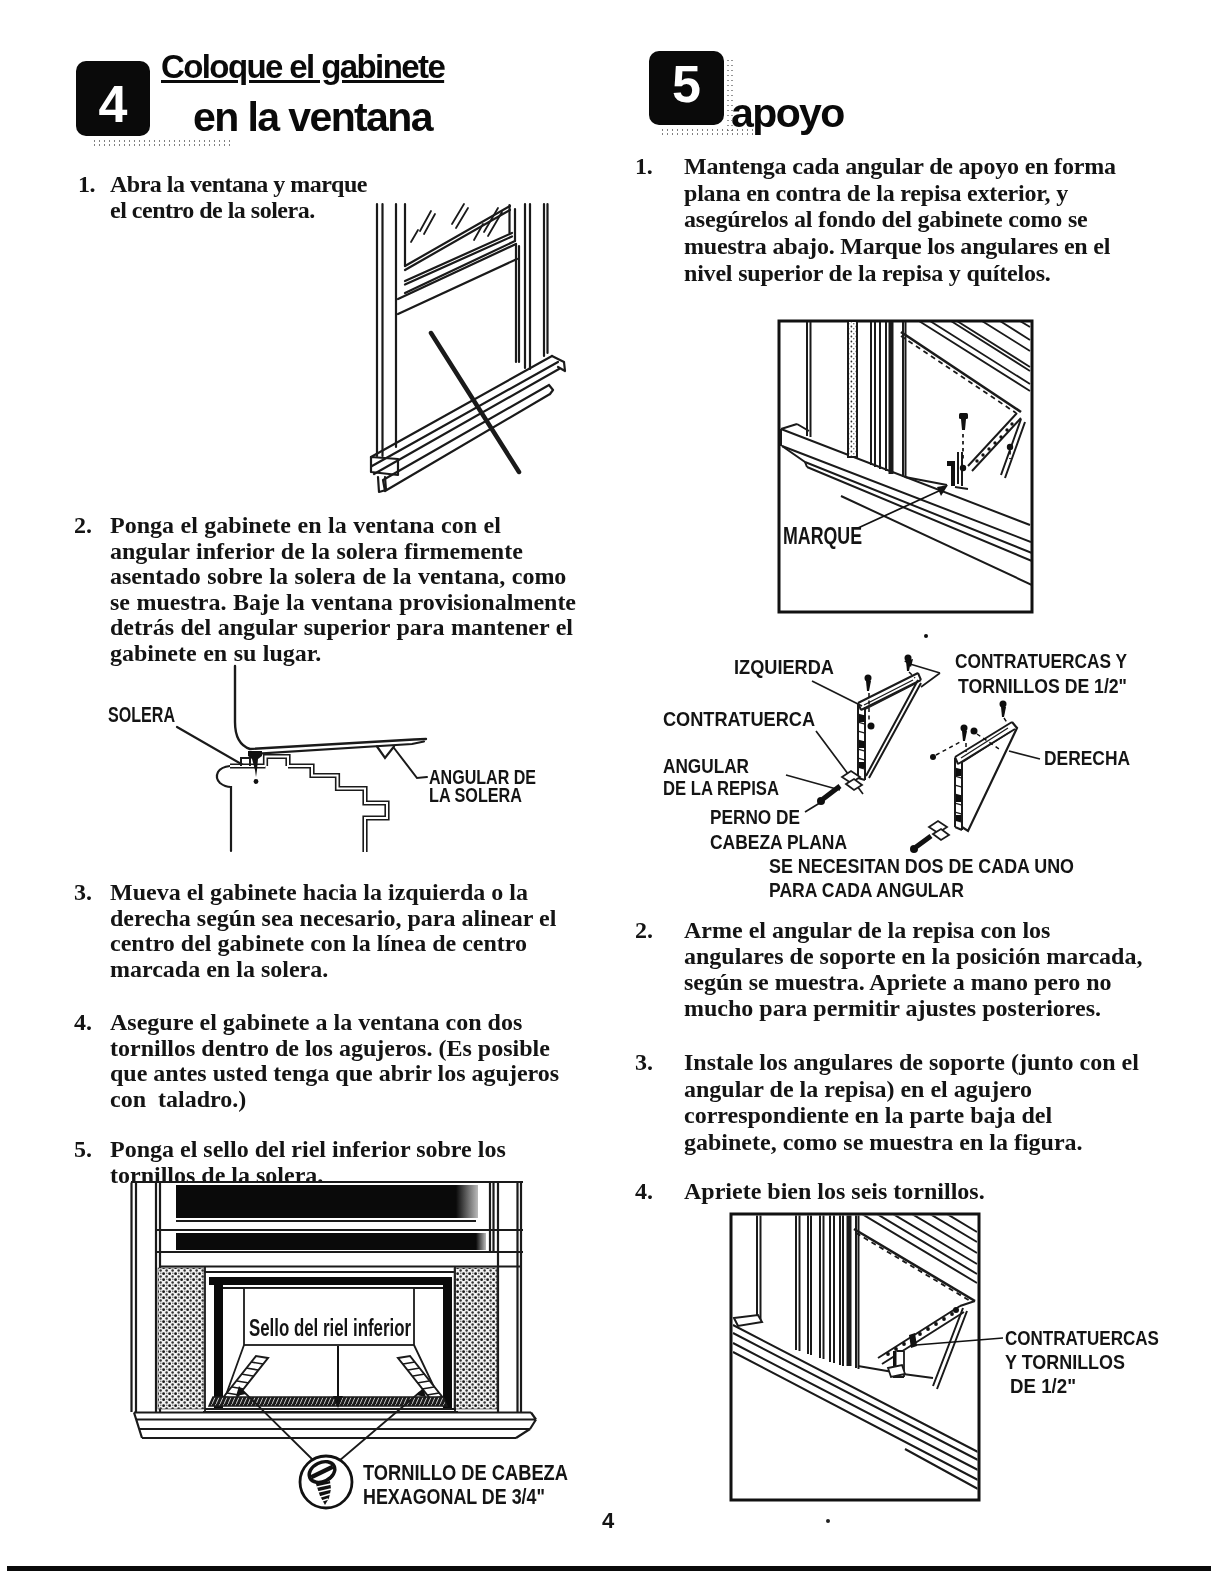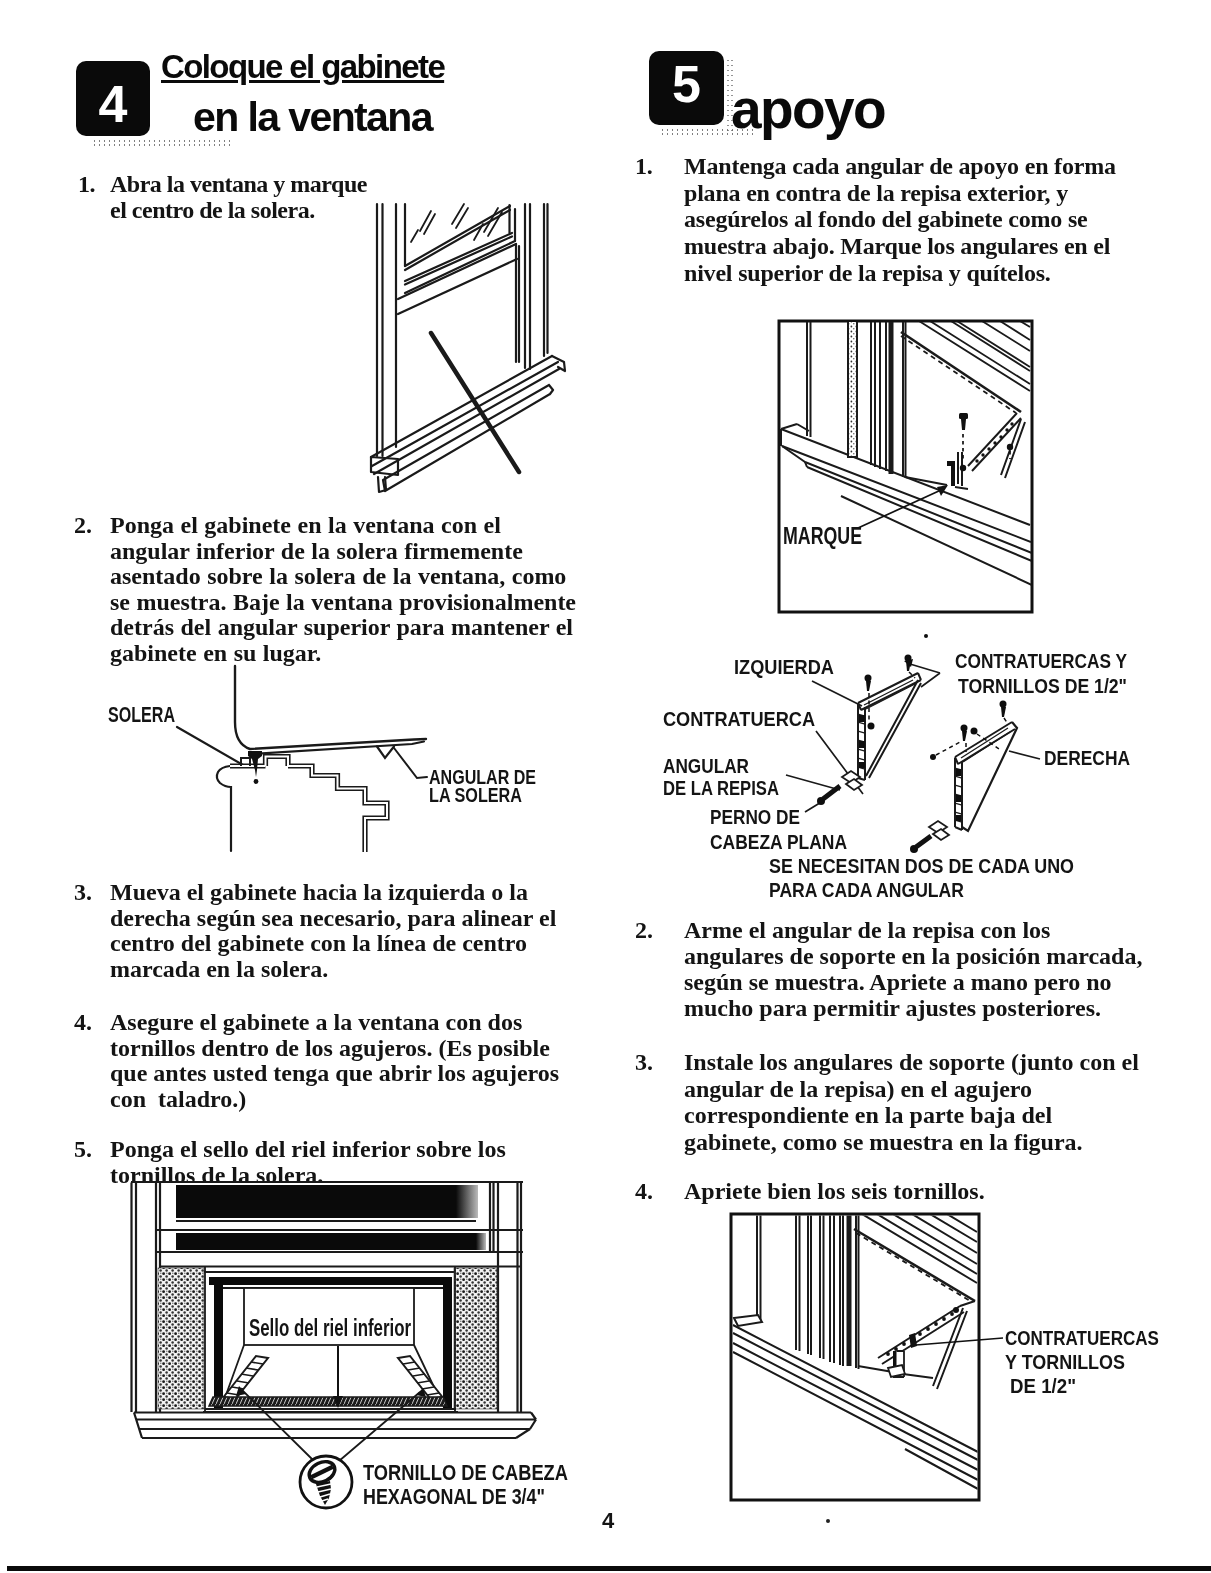--- a/index.html
+++ b/index.html
@@ -19,21 +19,21 @@
 </style>
 </head>
 <body>
 <div id="page">
 
 <div class="sq" style="left:76px;top:61px;width:74px;height:75px;font-size:52px;line-height:86px;">4</div>
 <div class="hd" style="left:161px;top:48px;font-size:33px;text-decoration:underline;">Coloque el gabinete</div>
 <div class="hd" style="left:161px;top:94px;font-size:41px;margin-left:32px;">en la ventana</div>
 
 <div class="sq" style="left:649px;top:51px;width:75px;height:74px;font-size:52px;line-height:66px;">5</div>
-<div class="hd" style="left:731px;top:77px;font-size:55px;text-align:center;">apoyo</div>
+<div class="hd" style="left:731px;top:90px;font-size:41px;text-align:center;">apoyo</div>
 
 <div class="item" style="left:78px;top:172px;letter-spacing:-0.5px;width:420px;line-height:25.8px;padding-left:32px;">
 <span class="num">1.</span>Abra la ventana y marque<br>el centro de la solera.</div>
 
 <div class="item" style="left:74px;top:513px;word-spacing:0.5px;width:500px;line-height:25.6px;padding-left:36px;">
 <span class="num">2.</span>Ponga el gabinete en la ventana con el<br>
 angular inferior de la solera firmemente<br>
 asentado sobre la solera de la ventana, como<br>
 se muestra. Baje la ventana provisionalmente<br>
 detrás del angular superior para mantener el<br>

